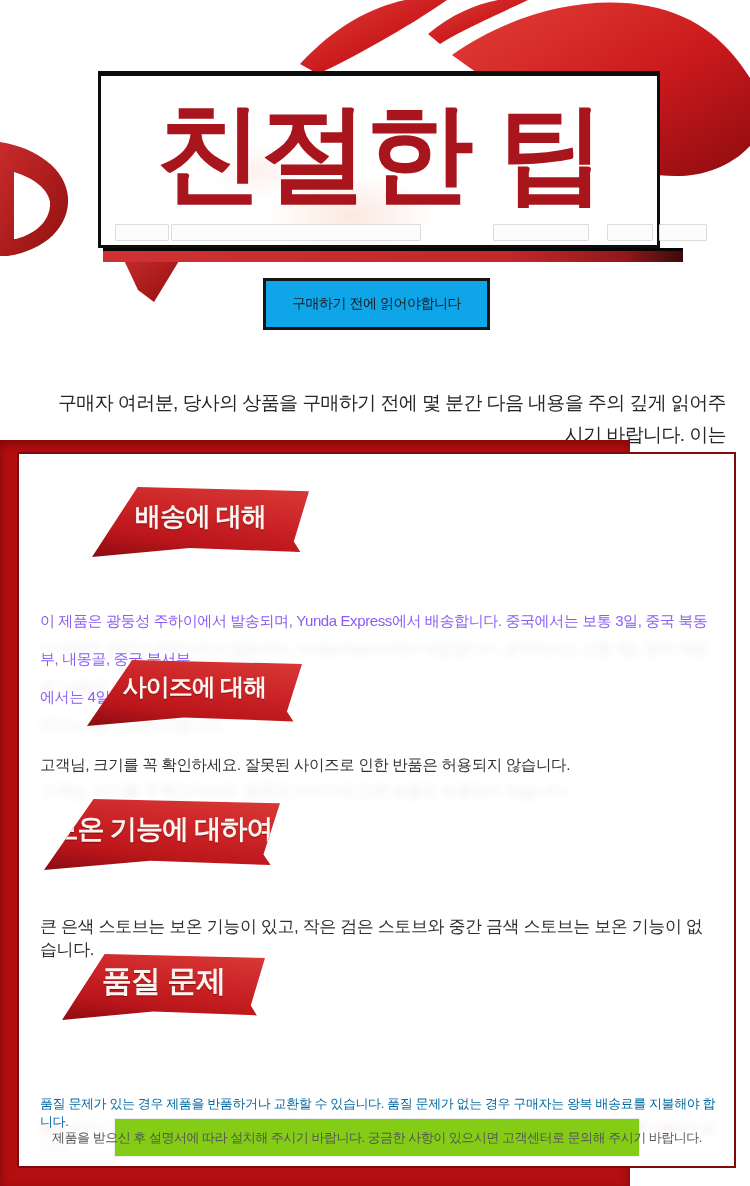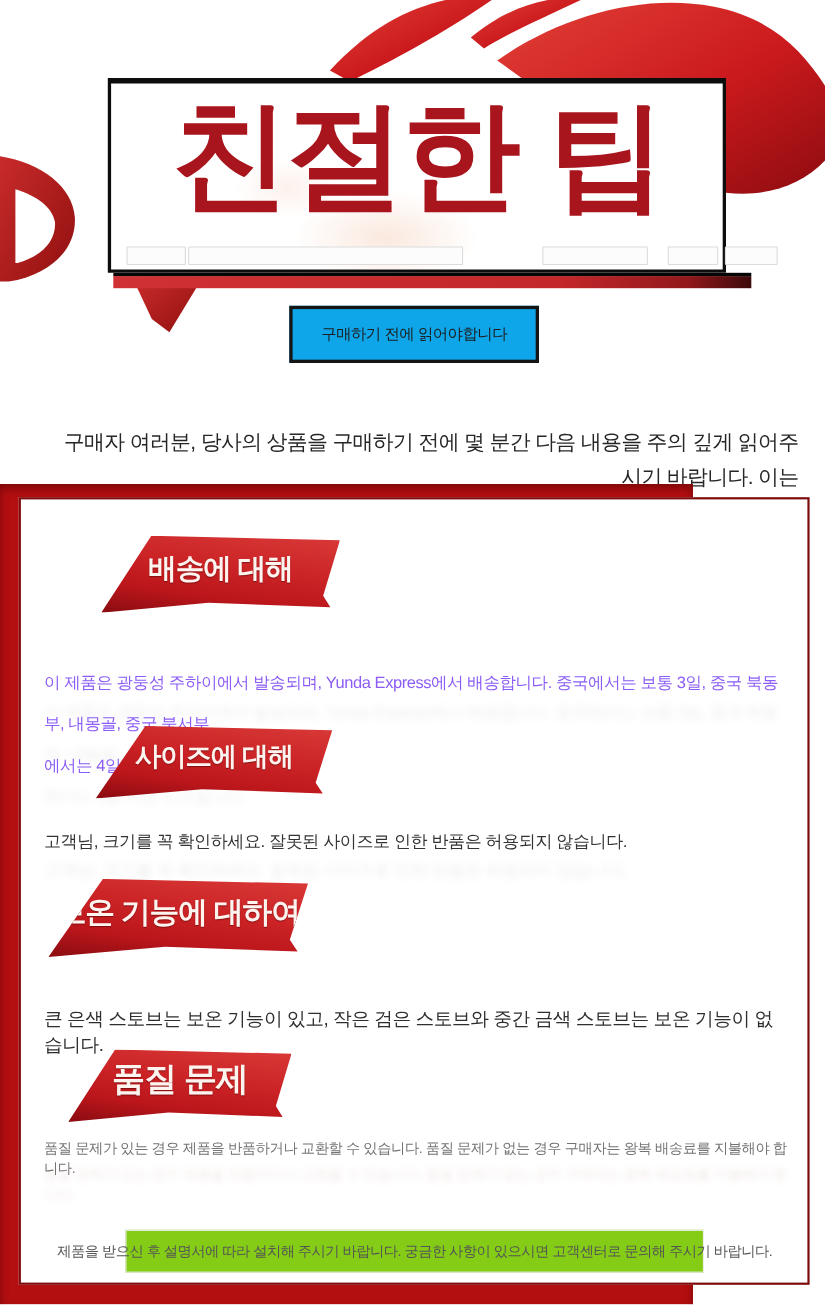--- a/index.html
+++ b/index.html
@@ -17,21 +17,21 @@
     position:absolute;left:98px;top:71px;width:562px;height:177px;
     box-sizing:border-box;
     background:
       radial-gradient(120px 60px at 250px 140px, rgba(242,196,168,.38), transparent 70%),
       radial-gradient(70px 40px at 160px 95px, rgba(250,224,214,.45), transparent 70%),
       #ffffff;
     border:3px solid #0d0d0d;border-top-width:5px;
     z-index:3;
   }
   .main-title{
-    margin:0;position:absolute;left:0;right:0;top:8px;
+    margin:12px;position:absolute;left:0;right:0;top:8px;
     text-align:center;
     font-size:108px;line-height:1.05;font-weight:900;
     letter-spacing:-3px;color:#a8151d;
     white-space:nowrap;
   }
   .ghost-row{position:absolute;left:0;top:148px;width:100%;height:20px;}
   .ghost-box{position:absolute;height:17px;box-sizing:border-box;
     border:1px solid #dcdcdc;background:#fcfcfc;border-radius:1px;}
   .gb1{left:14px;width:54px;}
   .gb2{left:70px;width:250px;}
@@ -92,21 +92,21 @@
   .banner-warm .banner-label{font-size:27px;}
   .banner-quality{left:43px;top:500px;width:203px;height:66px;}
   .banner-quality .banner-label{font-size:30px;}
   
   .body-text{position:absolute;left:21px;width:676px;letter-spacing:-0.4px;white-space:pre-wrap;}
   .body-shipping{top:133px;font-size:15px;line-height:38px;color:#8b5cf6;
     text-shadow:0 28px 7px rgba(140,140,140,.16);}
   .body-size{top:285px;font-size:15.5px;color:#333333;
     text-shadow:0 26px 6px rgba(140,140,140,.16);}
   .body-warm{top:444px;font-size:17px;color:#2e2e2e;}
-  .body-quality{top:568px;font-size:13px;color:#737373;
+  .body-quality{top:628px;font-size:13px;color:#0369a1;
     text-shadow:0 24px 6px rgba(190,120,120,.18);}
   
   .footer-note{
     position:absolute;left:95px;top:664px;width:526px;height:39px;
     box-sizing:border-box;background:#84cc16;border:1px solid #ececec;
     display:flex;align-items:center;justify-content:center;
   }
   .footer-note-text{font-size:13px;color:#555555;letter-spacing:-0.5px;white-space:nowrap;}
 </style>
 </head>

